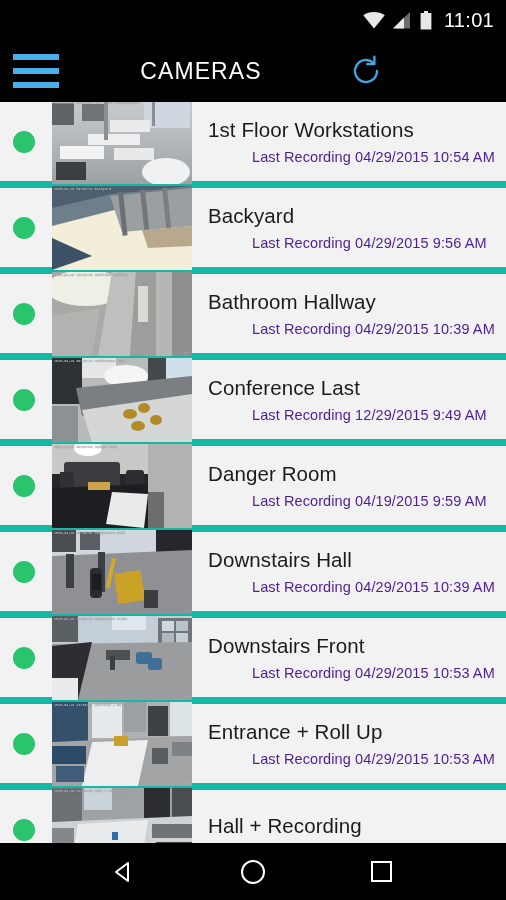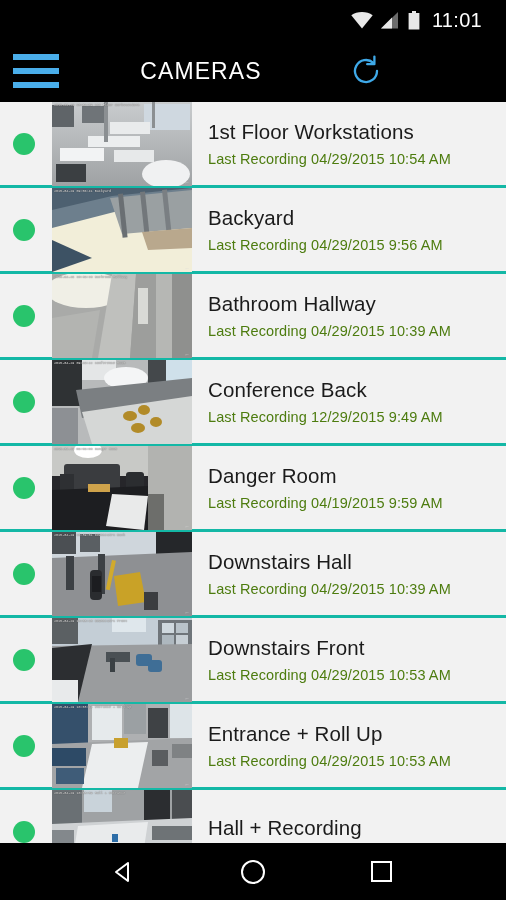--- a/index.html
+++ b/index.html
@@ -4,56 +4,56 @@
 <style>
   * { margin:0; padding:0; box-sizing:border-box; }
   html,body { width:506px; height:900px; overflow:hidden; background:#000; }
   body { font-family:"Liberation Sans", sans-serif; -webkit-font-smoothing:antialiased; }
 
   .phone { position:relative; width:506px; height:900px; background:#000; overflow:hidden; }
 
   
   .statusbar { position:absolute; top:0; left:0; width:506px; height:40px;
                background:#000; display:flex; align-items:center;
-               justify-content:flex-end; padding-right:24px; gap:8px; }
+               justify-content:flex-end; padding-right:12px; gap:8px; }
   .sb-icon { display:flex; align-items:center; }
   .sb-time { color:#fff; font-size:20px; letter-spacing:.3px; margin-left:4px; }
 
   
   .appbar { position:absolute; top:40px; left:0; width:402px; height:62px;
             background:#000; display:flex; align-items:center; }
   .hamburger { width:46px; height:34px; margin-left:13px; display:flex;
                flex-direction:column; justify-content:space-between; cursor:pointer; }
   .hamburger span { display:block; width:46px; height:6px; background:#4aaeea; }
   .appbar-title { position:absolute; left:0; right:0; text-align:center;
                   color:#fff; font-size:23px; letter-spacing:1.1px; font-weight:300;
                   pointer-events:none; }
   .refresh-btn { position:absolute; right:14px; top:50%; transform:translateY(-50%);
                  width:44px; height:44px; display:flex; align-items:center;
                  justify-content:center; cursor:pointer; }
 
   
   .list { position:absolute; top:102px; left:0; width:506px; height:741px;
           background:#f2f2f2; overflow:hidden; }
   .row { position:relative; height:86px; background:#f2f2f2;
-         border-bottom:3px solid #14b8a6; display:flex; align-items:center;
+         border-bottom:7px solid #14b8a6; display:flex; align-items:center;
          cursor:pointer; }
   .status-dot { width:22px; height:22px; border-radius:50%; background:#29c46c;
                 margin-left:13px; flex:0 0 auto; }
   .thumb { position:relative; width:140px; height:84px; margin-left:17px;
            flex:0 0 auto; overflow:hidden; background:#777; }
   .thumb .osd { position:absolute; top:1px; left:2px; font-size:3.4px;
                 line-height:4.4px; color:#e8e8e8; font-family:"Liberation Mono", monospace;
                 text-shadow:0 0 1px #000; white-space:nowrap; }
   .thumb .wm { position:absolute; right:3px; bottom:1px; font-size:6px;
                color:#d8d8d8; opacity:.8; font-family:"Liberation Serif", serif; }
   .meta { margin-left:16px; display:flex; flex-direction:column;
           justify-content:center; gap:7px; }
   .cam-name { font-size:20.5px; color:#1b1b1b; letter-spacing:.1px; }
-  .cam-sub { font-size:14.5px; color:#4d7c0f; letter-spacing:.1px; }
+  .cam-sub { font-size:14.5px; color:#4c1d95; letter-spacing:.1px;margin-left:44px; }
 
   
   .navbar { position:absolute; bottom:0; left:0; width:506px; height:57px;
             background:#000; display:flex; align-items:center;
             justify-content:space-around; padding:0 60px; }
   .nav-btn { width:44px; height:44px; display:flex; align-items:center;
              justify-content:center; cursor:pointer; }
   .nav-home { width:24px; height:24px; border:2.5px solid #fff; border-radius:50%; }
   .nav-recent { width:21px; height:21px; border:2.5px solid #fff; }
 </style>
@@ -196,21 +196,21 @@
           <ellipse cx="92" cy="50" rx="6" ry="5" fill="#b28b28"></ellipse>
           <ellipse cx="86" cy="68" rx="7" ry="5" fill="#b28b28"></ellipse>
           <ellipse cx="104" cy="62" rx="6" ry="5" fill="#b28b28"></ellipse>
           <rect x="0" y="48" width="26" height="36" fill="#8d9094"></rect>
         </svg>
         <div class="osd">2015-04-29 09:49:22
 Conference Room</div>
         <div class="wm">⌐</div>
       </div>
       <div class="meta">
-        <div class="cam-name">Conference Back</div>
+        <div class="cam-name">Conference Last</div>
         <div class="cam-sub">Last Recording 12/29/2015 9:49 AM</div>
       </div>
     </div>
 
     <div class="row">
       <div class="status-dot"></div>
       <div class="thumb">
         <svg width="140" height="84" viewBox="0 0 140 84" preserveAspectRatio="none">
           <rect width="140" height="84" fill="#26262a"></rect>
           <rect x="0" y="0" width="140" height="30" fill="#c8c9c6"></rect>

